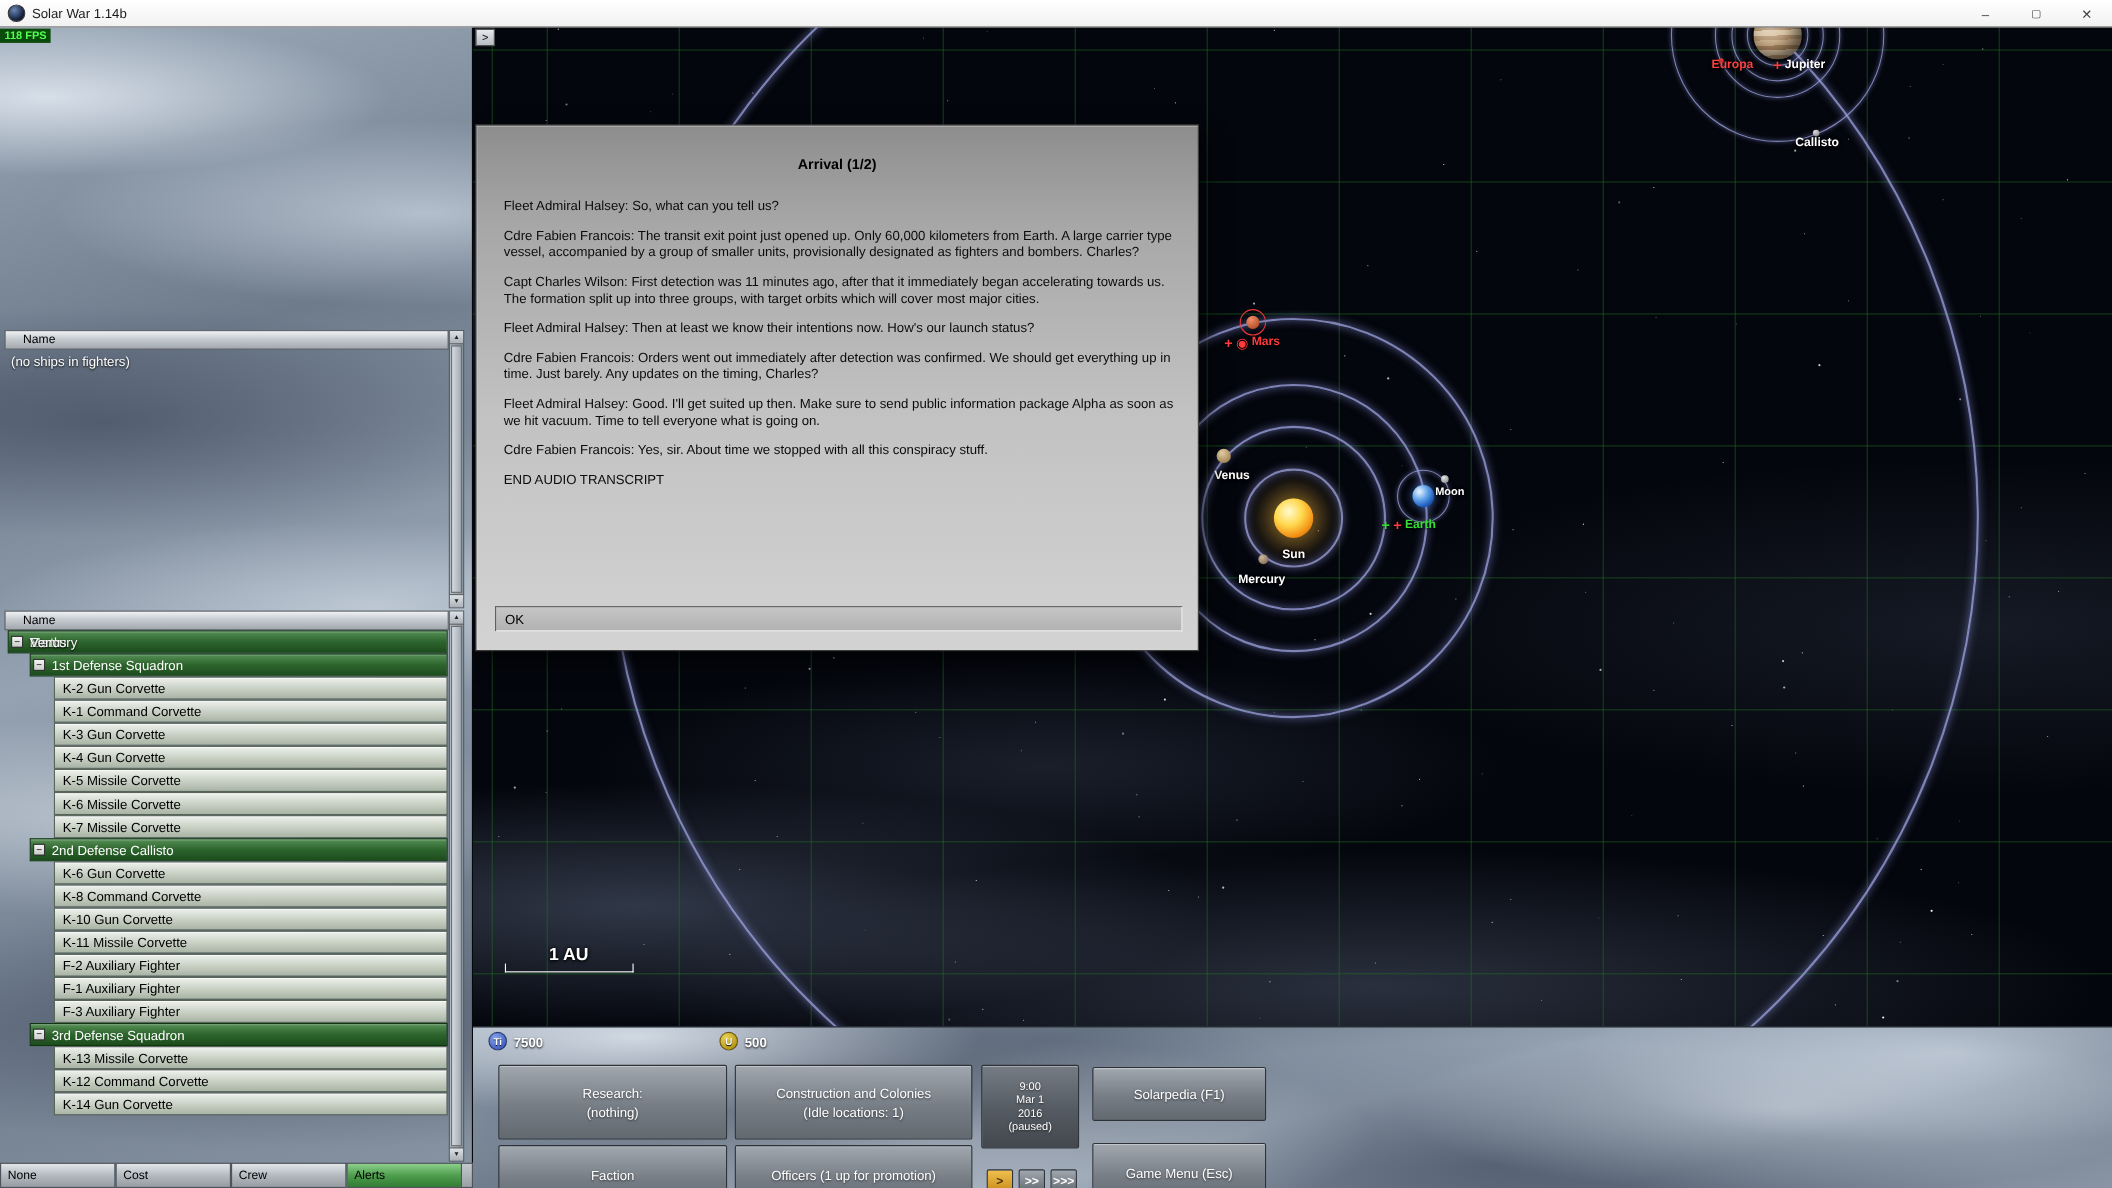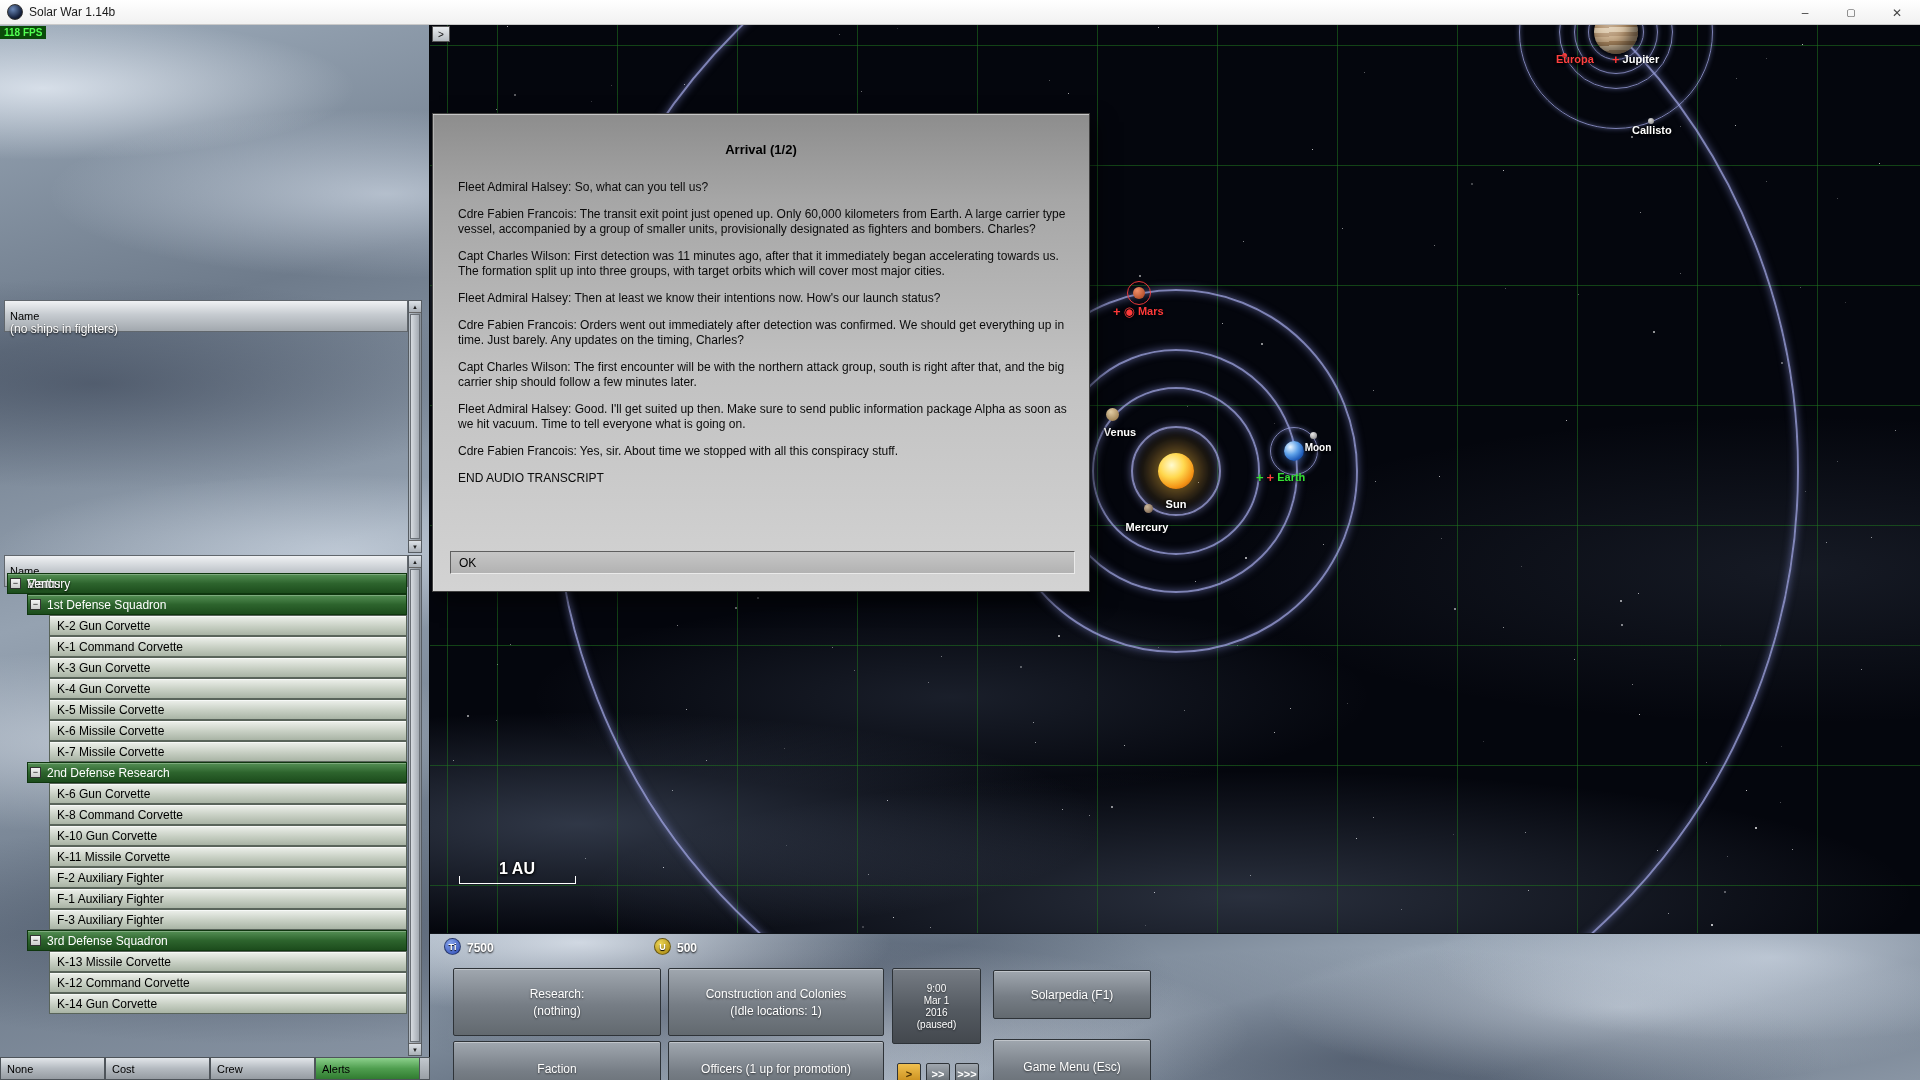--- a/index.html
+++ b/index.html
@@ -21,21 +21,21 @@
     radial-gradient(ellipse 520px 130px at 90% 16%,rgba(222,231,243,.6),rgba(222,231,243,0) 65%),
     radial-gradient(ellipse 600px 150px at 22% 34%,rgba(52,62,80,.55),rgba(52,62,80,0) 70%),
     radial-gradient(ellipse 540px 120px at 80% 50%,rgba(230,238,248,.5),rgba(230,238,248,0) 65%),
     radial-gradient(ellipse 620px 140px at 28% 68%,rgba(238,244,252,.5),rgba(238,244,252,0) 65%),
     radial-gradient(ellipse 680px 160px at 62% 86%,rgba(50,60,78,.5),rgba(50,60,78,0) 70%),
     linear-gradient(165deg,#9caab9 0%,#6e7b8b 28%,#95a2b1 52%,#6f7c8c 78%,#8995a4 100%)}
 
   
   #sidebar{position:absolute;left:0;top:25px;width:430px;height:1055px;border-right:1px solid #05070a}
   #fps-badge{position:absolute;left:0;top:1px;background:#0a4a0a;color:#52ff52;font-size:10px;font-weight:bold;padding:1px 4px;z-index:5}
-  .list-header{position:absolute;left:4px;width:404px;height:32px;background:linear-gradient(180deg,#f0f2f4,#c6cbd0 45%,#a2a8ae);border:1px solid #61676d;color:#000;font-size:11px;display:flex;align-items:center;padding-left:5px}
+  .list-header{position:absolute;left:4px;width:404px;height:18px;background:linear-gradient(180deg,#f0f2f4,#c6cbd0 45%,#a2a8ae);border:1px solid #61676d;color:#000;font-size:11px;display:flex;align-items:center;padding-left:16px}
   #transit-header{top:275px}
   #fleet-header{top:530px}
   #transit-empty{position:absolute;left:10px;top:297px;color:#fff;font-size:12px;text-shadow:0 1px 2px #000}
   .scrollbar{position:absolute;left:408px;width:14px;background:linear-gradient(90deg,#b4bcc4,#878f98);border:1px solid #565c62;display:flex;flex-direction:column}
   #transit-scroll{top:275px;height:253px}
   #fleet-scroll{top:530px;height:501px}
   .scroll-arrow{height:12px;font-size:6px;color:#222;display:flex;align-items:center;justify-content:center;background:linear-gradient(180deg,#dde2e7,#aab1b8);border-bottom:1px solid #666;flex:0 0 auto}
   .scroll-arrow.down{border-bottom:none;border-top:1px solid #666}
   .scroll-thumb{flex:1;margin:1px;background:linear-gradient(90deg,#d6dbe0,#a3aab2);border:1px solid #6a7076}
   #fleet-tree{position:absolute;left:0;top:548px;width:407px}
@@ -196,21 +196,21 @@
         <span class="tree-label">K-5 Missile Corvette</span>
       </div>
       <div class="tree-row ship indent2">
         <span class="tree-label">K-6 Missile Corvette</span>
       </div>
       <div class="tree-row ship indent2">
         <span class="tree-label">K-7 Missile Corvette</span>
       </div>
       <div class="tree-row group indent1">
         <span class="expander">−</span>
-        <span class="tree-label">2nd Defense Research</span>
+        <span class="tree-label">2nd Defense Callisto</span>
       </div>
       <div class="tree-row ship indent2">
         <span class="tree-label">K-6 Gun Corvette</span>
       </div>
       <div class="tree-row ship indent2">
         <span class="tree-label">K-8 Command Corvette</span>
       </div>
       <div class="tree-row ship indent2">
         <span class="tree-label">K-10 Gun Corvette</span>
       </div>
@@ -479,21 +479,20 @@
   <div id="scale-line"></div>
 
   <div id="dialog">
     <div id="dialog-title">Arrival (1/2)</div>
     <div id="dialog-body">
         <p class="dlg-para">Fleet Admiral Halsey: So, what can you tell us?</p>
         <p class="dlg-para">Cdre Fabien Francois: The transit exit point just opened up. Only 60,000 kilometers from Earth. A large carrier type vessel, accompanied by a group of smaller units, provisionally designated as fighters and bombers. Charles?</p>
         <p class="dlg-para">Capt Charles Wilson: First detection was 11 minutes ago, after that it immediately began accelerating towards us. The formation split up into three groups, with target orbits which will cover most major cities.</p>
         <p class="dlg-para">Fleet Admiral Halsey: Then at least we know their intentions now. How's our launch status?</p>
         <p class="dlg-para">Cdre Fabien Francois: Orders went out immediately after detection was confirmed. We should get everything up in time. Just barely. Any updates on the timing, Charles?</p>
-        <p class="dlg-para">Capt Charles Wilson: The first encounter will be with the northern attack group, south is right after that, and the big carrier ship should follow a few minutes later.</p>
         <p class="dlg-para">Fleet Admiral Halsey: Good. I'll get suited up then. Make sure to send public information package Alpha as soon as we hit vacuum. Time to tell everyone what is going on.</p>
         <p class="dlg-para">Cdre Fabien Francois: Yes, sir. About time we stopped with all this conspiracy stuff.</p>
         <p class="dlg-para">END AUDIO TRANSCRIPT</p>
       </div>
     <div id="dialog-ok">OK</div>
   </div>
 </div>
 
 <div id="bottombar" class="clouds">
   <div class="res-icon" id="res-ti">Ti</div>

